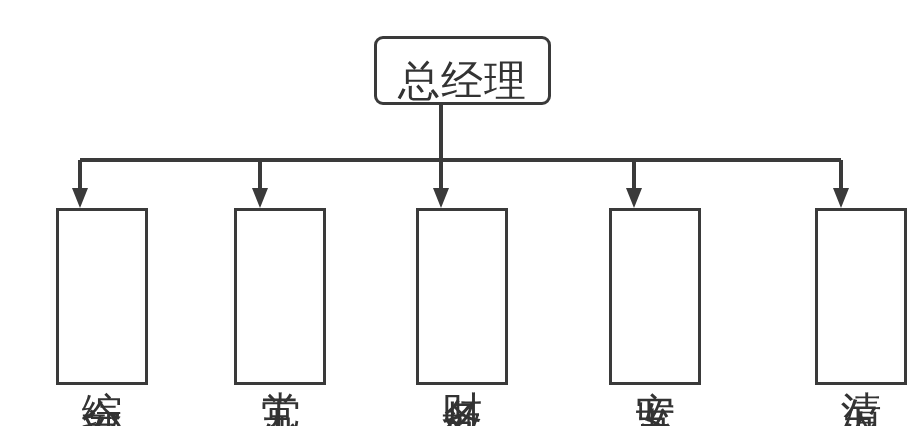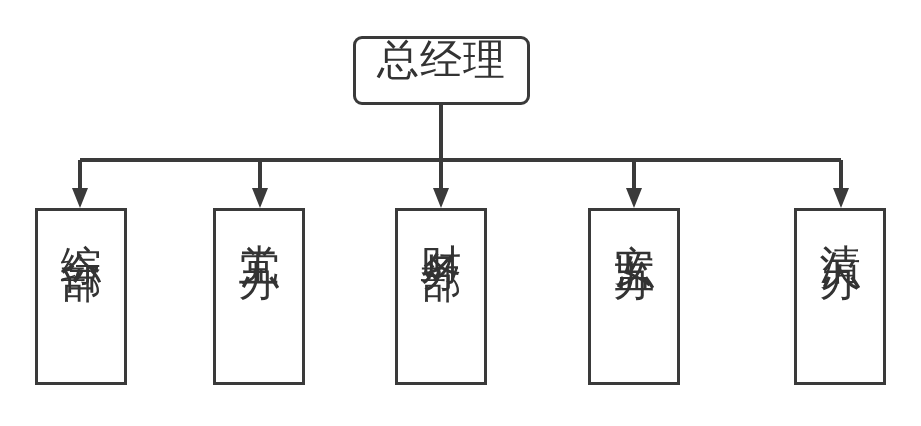--- a/index.html
+++ b/index.html
@@ -25,22 +25,23 @@
     left: 0;
     width: 921px;
     height: 426px;
   }
   .node-box {
     position: absolute;
     box-sizing: border-box;
     background: #ffffff;
     border: 3px solid #3a3a3a;
     display: flex;
-    align-items: flex-start;
+    align-items: flex-end;
     justify-content: center;
+    margin-left: 21px;
   }
   .node-box.root {
     border-radius: 9px;
     border-width: 3px;
   }
   .node-label {
     color: #333333;
     line-height: 1.0;
     text-align: center;
     white-space: pre;

